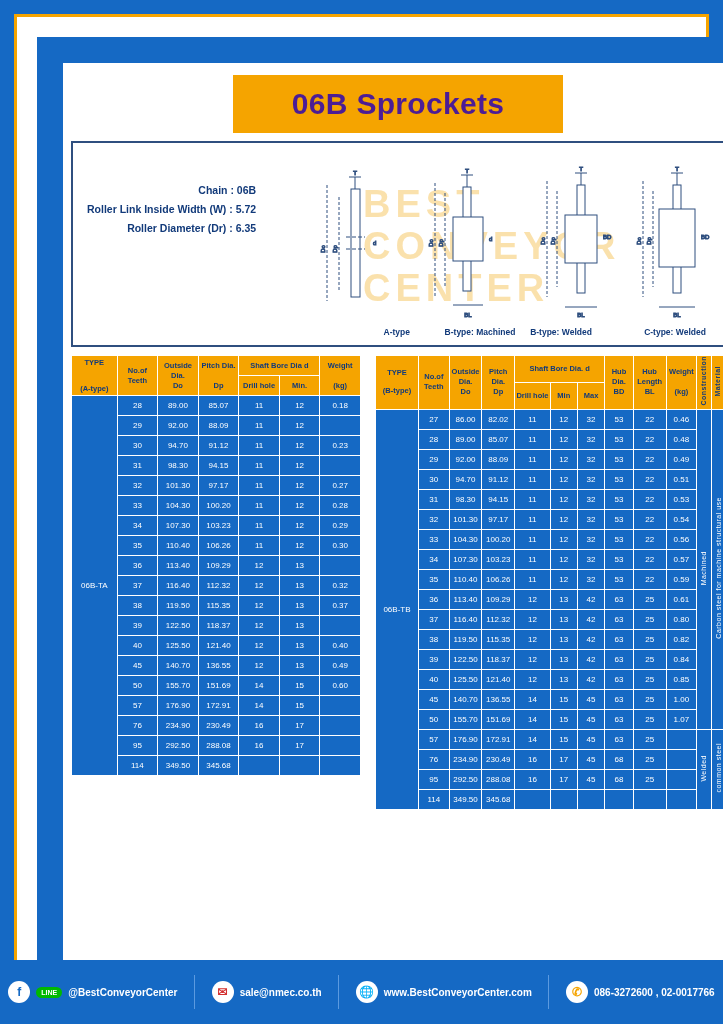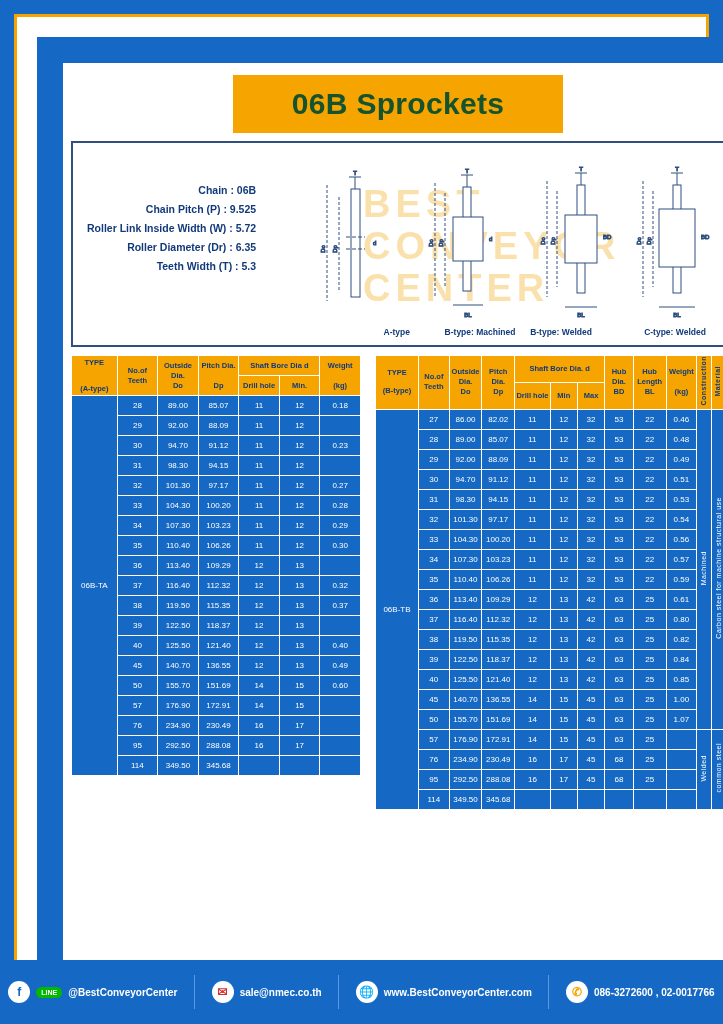--- a/index.html
+++ b/index.html
@@ -37,21 +37,21 @@
   }
   
   .title-banner {
     position: absolute;
     left: 170px; top: 12px;
     width: 330px; height: 58px;
     background: #f5a400;
     display: flex; align-items: center; justify-content: center;
   }
   .title-banner span {
-    font-size: 30px; font-weight: bold; color: #14532d;
+    font-size: 30px; font-weight: bold; color: #4c1d95;
     letter-spacing: .3px;
   }
   
   .spec-box {
     position: absolute;
     left: 8px; top: 78px;
     width: 655px; height: 206px;
     border: 2px solid #2f4f7f;
     background: #ffffff;
   }
@@ -161,24 +161,22 @@
         <div class="spec-box">
 
           <div class="watermark">
             <div>BEST</div>
             <div>CONVEYOR</div>
             <div>CENTER</div>
           </div>
 
           <div class="spec-list">
             <div>Chain : 06B</div>
-            <div>Chain Pitch (P) : 9.525</div>
             <div>Roller Link Inside Width (W) : 5.72</div>
             <div>Roller Diameter (Dr) : 6.35</div>
-            <div>Teeth Width (T) : 5.3</div>
           </div>
 
           <div class="diagram-wrap">
             <svg width="420" height="190" viewBox="0 0 420 190">
               <g stroke="#2f4f7f" fill="none" stroke-width="1">
 
                 <g transform="translate(10,18)">
                   <rect x="38" y="18" width="9" height="108" fill="#fff"></rect>
                   <line x1="42" y1="6" x2="42" y2="18"></line>
                   <line x1="36" y1="6" x2="48" y2="6"></line>

